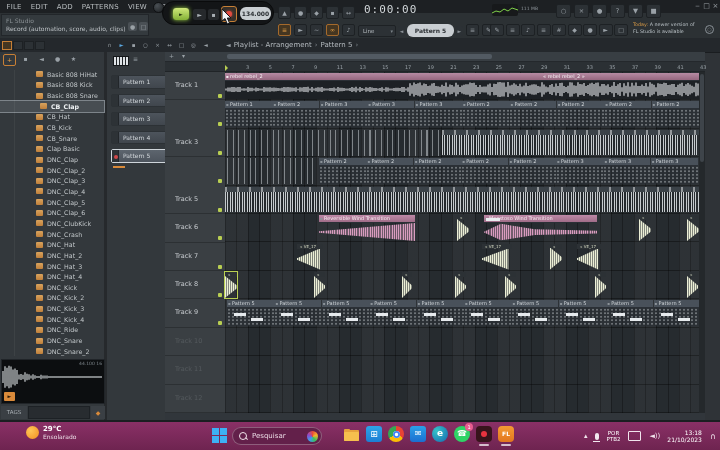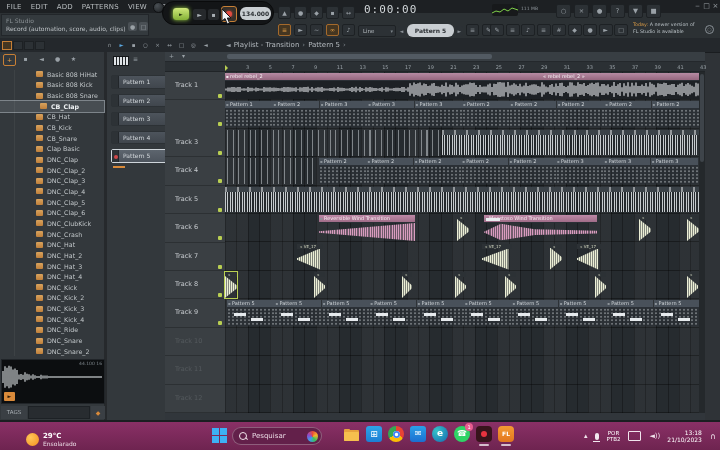--- a/index.html
+++ b/index.html
@@ -161,21 +161,21 @@
   .swellbd{position:absolute;left:0;right:0;top:5px;bottom:0;clip-path:polygon(0 46%,88% 0,88% 100%,0 54%)}
   .hitbd{position:absolute;left:0;right:0;top:4px;bottom:0;clip-path:polygon(0 0,100% 44%,100% 56%,0 100%)}
   .selclip{box-shadow:0 0 0 1px #b9cf52}
   
   #watermark{left:254px;top:215px;font-size:12px;color:rgba(228,228,232,.55);white-space:nowrap;z-index:50;
              text-shadow:0 1px 2px rgba(0,0,0,.35)}
   
   #fledge{left:0;top:420px;width:720px;height:2px;background:#1b1e21}
   
   #taskbar{left:0;top:422px;width:720px;height:28px;background:linear-gradient(#8a3066,#6e2450)}
-  #weather{left:26px;top:10px;display:flex;align-items:center}
+  #weather{left:26px;top:3px;display:flex;align-items:center}
   #sun{width:13px;height:13px;border-radius:50%;background:radial-gradient(circle at 35% 35%,#ffc658,#f28f1f);flex:none}
   #wtxt{padding-left:4px}
   #wtemp{font-size:7px;font-weight:bold;color:#fff;line-height:8px}
   #wdesc{font-size:6px;color:#ecdce6;line-height:7px}
   #startbtn{left:212px;top:6px;width:15px;height:15px;display:grid;grid-template-columns:7px 7px;gap:1px}
   #startbtn i{background:#3db1f5;width:7px;height:7px}
   #searchpill{left:232px;top:5px;width:90px;height:18px;border-radius:9px;background:#63204a;
       border:1px solid rgba(255,255,255,.28);box-sizing:border-box;display:flex;align-items:center}
   #mag{width:6px;height:6px;border:1.3px solid #efe2ea;border-radius:50%;margin-left:6px;position:relative;flex:none}
   #mag:after{content:"";position:absolute;left:5px;top:5px;width:3px;height:1.3px;background:#efe2ea;transform:rotate(45deg)}
@@ -324,21 +324,21 @@
       <div class="tico">∩</div>
       <div class="tico tblue">►</div>
       <div class="tico">▪</div>
       <div class="tico">○</div>
       <div class="tico">×</div>
       <div class="tico">↔</div>
       <div class="tico">□</div>
       <div class="tico">◎</div>
       <div class="tico">◄</div>
     </div>
-  <div class="abs" id="breadcrumb"><span class="spk">◄</span><span>Playlist - Transition</span><span class="sep">›</span><span>Pattern 5</span><span class="sep">›</span></div>
+  <div class="abs" id="breadcrumb"><span class="spk">◄</span><span>Playlist - Arrangement</span><span class="sep">›</span><span>Pattern 5</span><span class="sep">›</span></div>
 
   <div class="abs" id="browser">
     <div id="bheader">
         <div class="ibox boxed">+</div>
         <div class="ibox">▪</div>
         <div class="ibox">◄</div>
         <div class="ibox">●</div>
         <div class="ibox">★</div>
       </div>
     <div id="blist">
@@ -522,21 +522,20 @@
         <div class="rnum" style="left: 489.6px;">39</div>
         <div class="rnum" style="left: 512.3px;">41</div>
         <div class="rnum" style="left: 535px;">43</div>
       </div>
     <div id="heads">
         <div class="thead" style="top: 0px;">Track 1</div>
         <div class="gdot" style="top: 22px;"></div>
         <div class="gdot" style="top: 50.42px;"></div>
         <div class="thead" style="top: 56.84px;">Track 3</div>
         <div class="gdot" style="top: 78.84px;"></div>
-        <div class="thead" style="top: 85.26px;">Track 4</div>
         <div class="gdot" style="top: 107.26px;"></div>
         <div class="thead" style="top: 113.68px;">Track 5</div>
         <div class="gdot" style="top: 135.68px;"></div>
         <div class="thead" style="top: 142.1px;">Track 6</div>
         <div class="gdot" style="top: 164.1px;"></div>
         <div class="thead" style="top: 170.52px;">Track 7</div>
         <div class="gdot" style="top: 192.52px;"></div>
         <div class="thead" style="top: 198.94px;">Track 8</div>
         <div class="gdot" style="top: 220.94px;"></div>
         <div class="thead" style="top: 227.36px;">Track 9</div>

